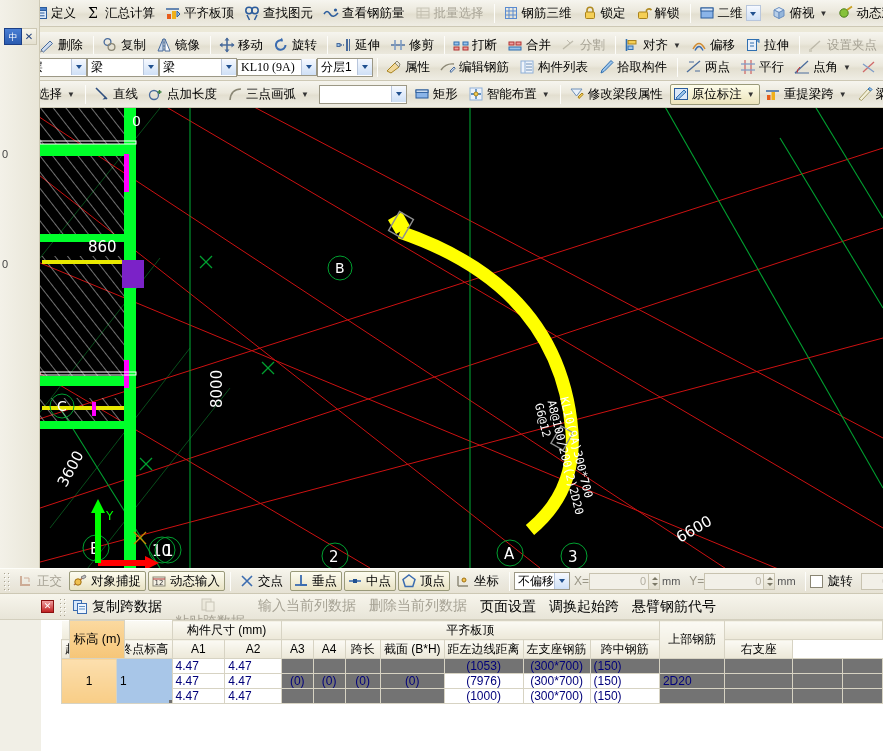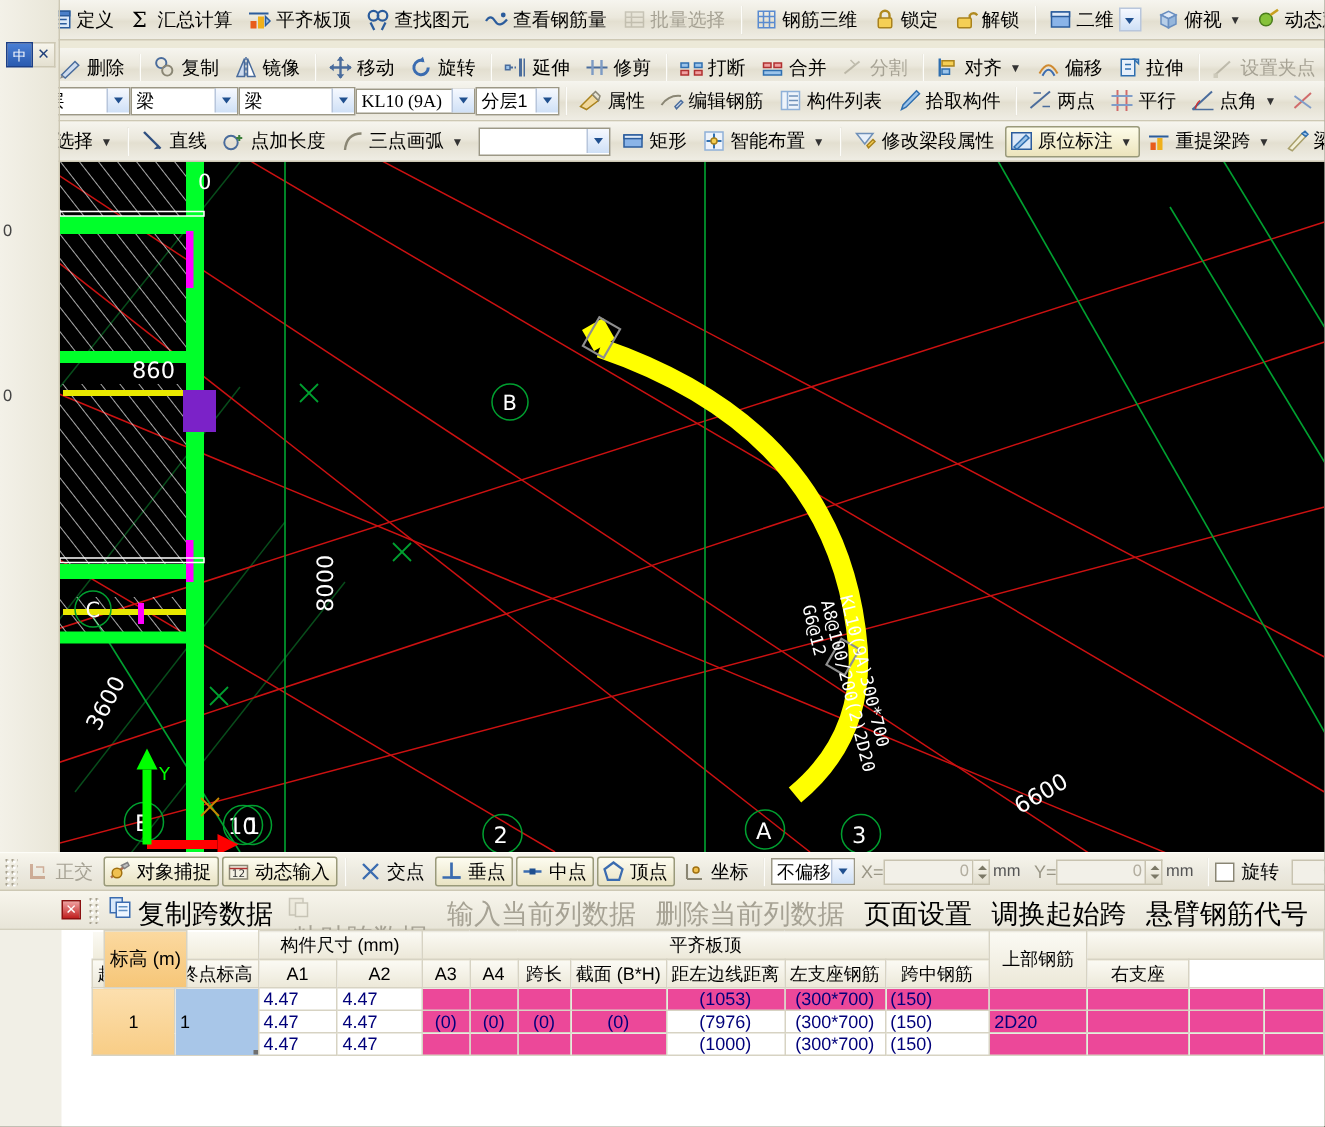--- a/index.html
+++ b/index.html
@@ -151,22 +151,22 @@
     border: 1px solid #8a1010; color:#fff; font-size:9px; line-height:11px;
     text-align:center; flex:0 0 auto;
   }
   .lpgrip {
     width:7px;height:18px;flex:0 0 auto;margin:0 3px;
     background-image: radial-gradient(circle at 1.5px 1.5px,#ffffff 0.9px,transparent 1px),
                       radial-gradient(circle at 1.5px 1.5px,#a9a391 0.9px,transparent 1px);
     background-size:4px 4px,4px 4px; background-position:1px 1px,0 0;
   }
   .lpbtn {
-    display:flex;align-items:flex-start;height:20px;padding:0 6px 0 3px;
-    font-size:18px;color:#000;flex:0 0 auto;
+    display:flex;align-items:center;height:20px;padding:0 6px 0 3px;
+    font-size:14px;color:#000;flex:0 0 auto;
   }
   .lpbtn.dim { color:#a6a294;flex-direction:column; }
   .lpbtn .lbl{ margin-left:4px; }
 
   
   .tblwrap { position:absolute; left:41px; top:26px; width:842px; height:131px; overflow:hidden;
              background:#fff; }
   table.grid { border-collapse: collapse; table-layout: fixed; font-size: 12px; margin-left: 20px; }
   table.grid th, table.grid td {
     border: 1px solid #d7d3c3; padding: 0 3px; font-weight: normal;
@@ -182,21 +182,21 @@
     text-align:center; width:28px;
   }
   td.selcell {
     background: #a8c6e8; border: 2px solid #6f6f6f;
     position: relative;
   }
   td.selcell:after{
     content:''; position:absolute; right:-3px; bottom:-3px;
     width:6px;height:6px;background:#6f6f6f;
   }
-  td.blue { background: #ec4899; color:#00007a; text-align:center; }
+  td.blue { background: #737373; color:#00007a; text-align:center; }
   td.white { background: #fff; color:#00007a; text-align:center; }
   .c-l { text-align:left !important; }
 </style>
 </head>
 <body>
 
 <div id="app">
 
   <div class="toolbar tb1">
     <div class="grip"></div>

